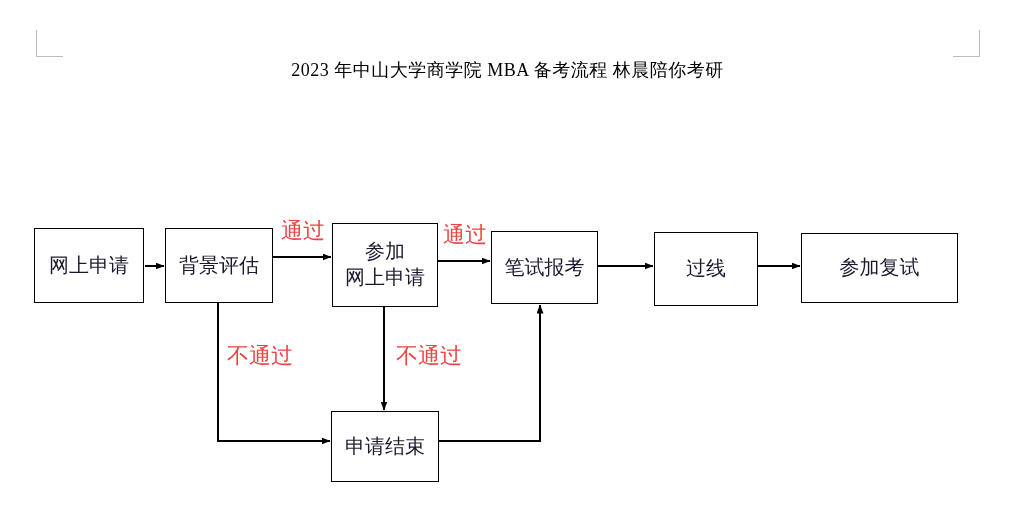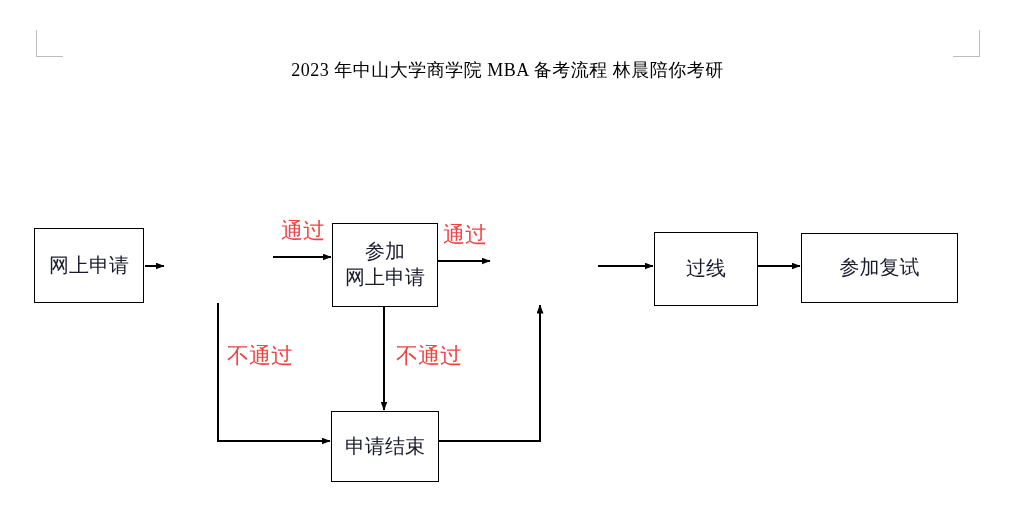--- a/index.html
+++ b/index.html
@@ -104,28 +104,34 @@
 
     <line x1="598" y1="266" x2="653" y2="266" stroke="#000000" stroke-width="2" marker-end="url(#arrowhead)"></line>
 
     <line x1="758" y1="266" x2="800" y2="266" stroke="#000000" stroke-width="2" marker-end="url(#arrowhead)"></line>
   </svg>
 
   <div class="node" id="node-online-application" style="left:34px; top:228px; width:110px; height:75px;">
     <span>网上申请</span>
   </div>
 
+  <div class="node" id="node-background-assessment" style="left:165px; top:228px; width:108px; height:75px;">
+    <span>背景评估</span>
+  </div>
 
   <div class="node" id="node-pre-interview" style="left:332px; top:223px; width:106px; height:84px;">
     <div>
       <span>参加</span>
       <span>网上申请</span>
     </div>
   </div>
 
+  <div class="node" id="node-written-exam-registration" style="left:491px; top:231px; width:107px; height:73px;">
+    <span>笔试报考</span>
+  </div>
 
   <div class="node" id="node-pass-the-line" style="left:654px; top:232px; width:104px; height:74px;">
     <span>过线</span>
   </div>
 
   <div class="node" id="node-second-interview" style="left:801px; top:233px; width:157px; height:70px;text-align:right;">
     <span>参加复试</span>
   </div>
 
   <div class="node" id="node-application-end" style="left:331px; top:411px; width:108px; height:71px;">

